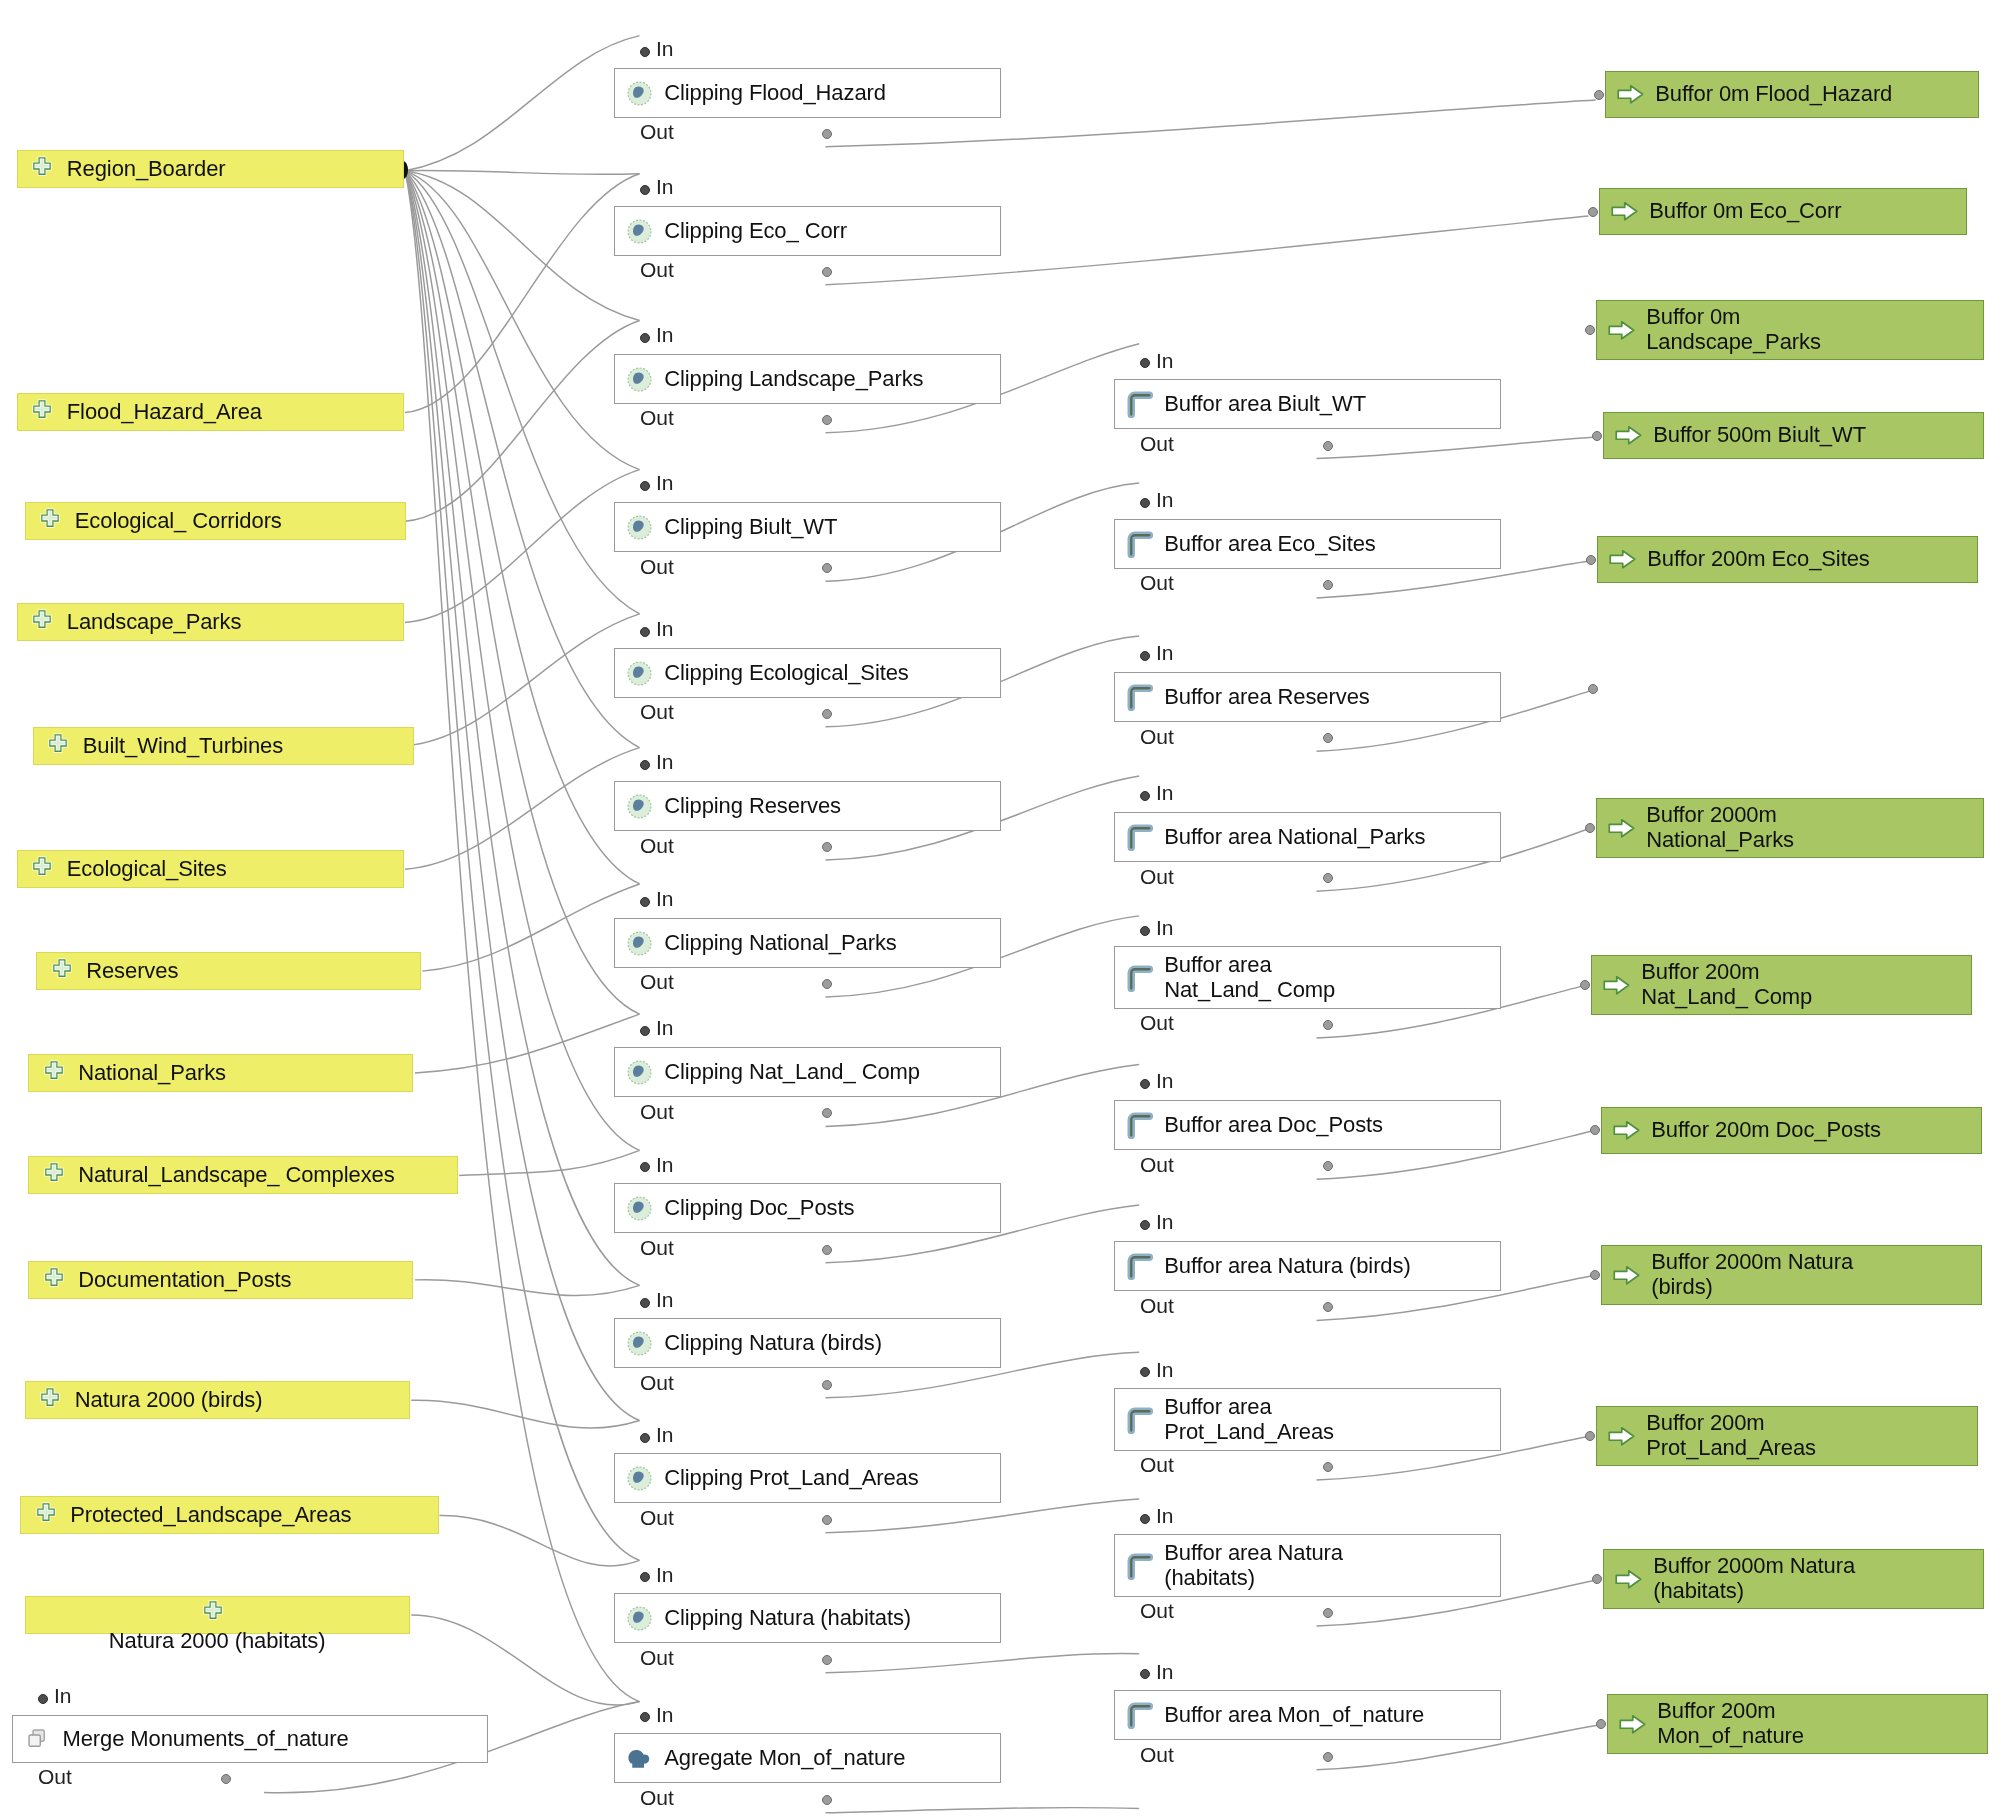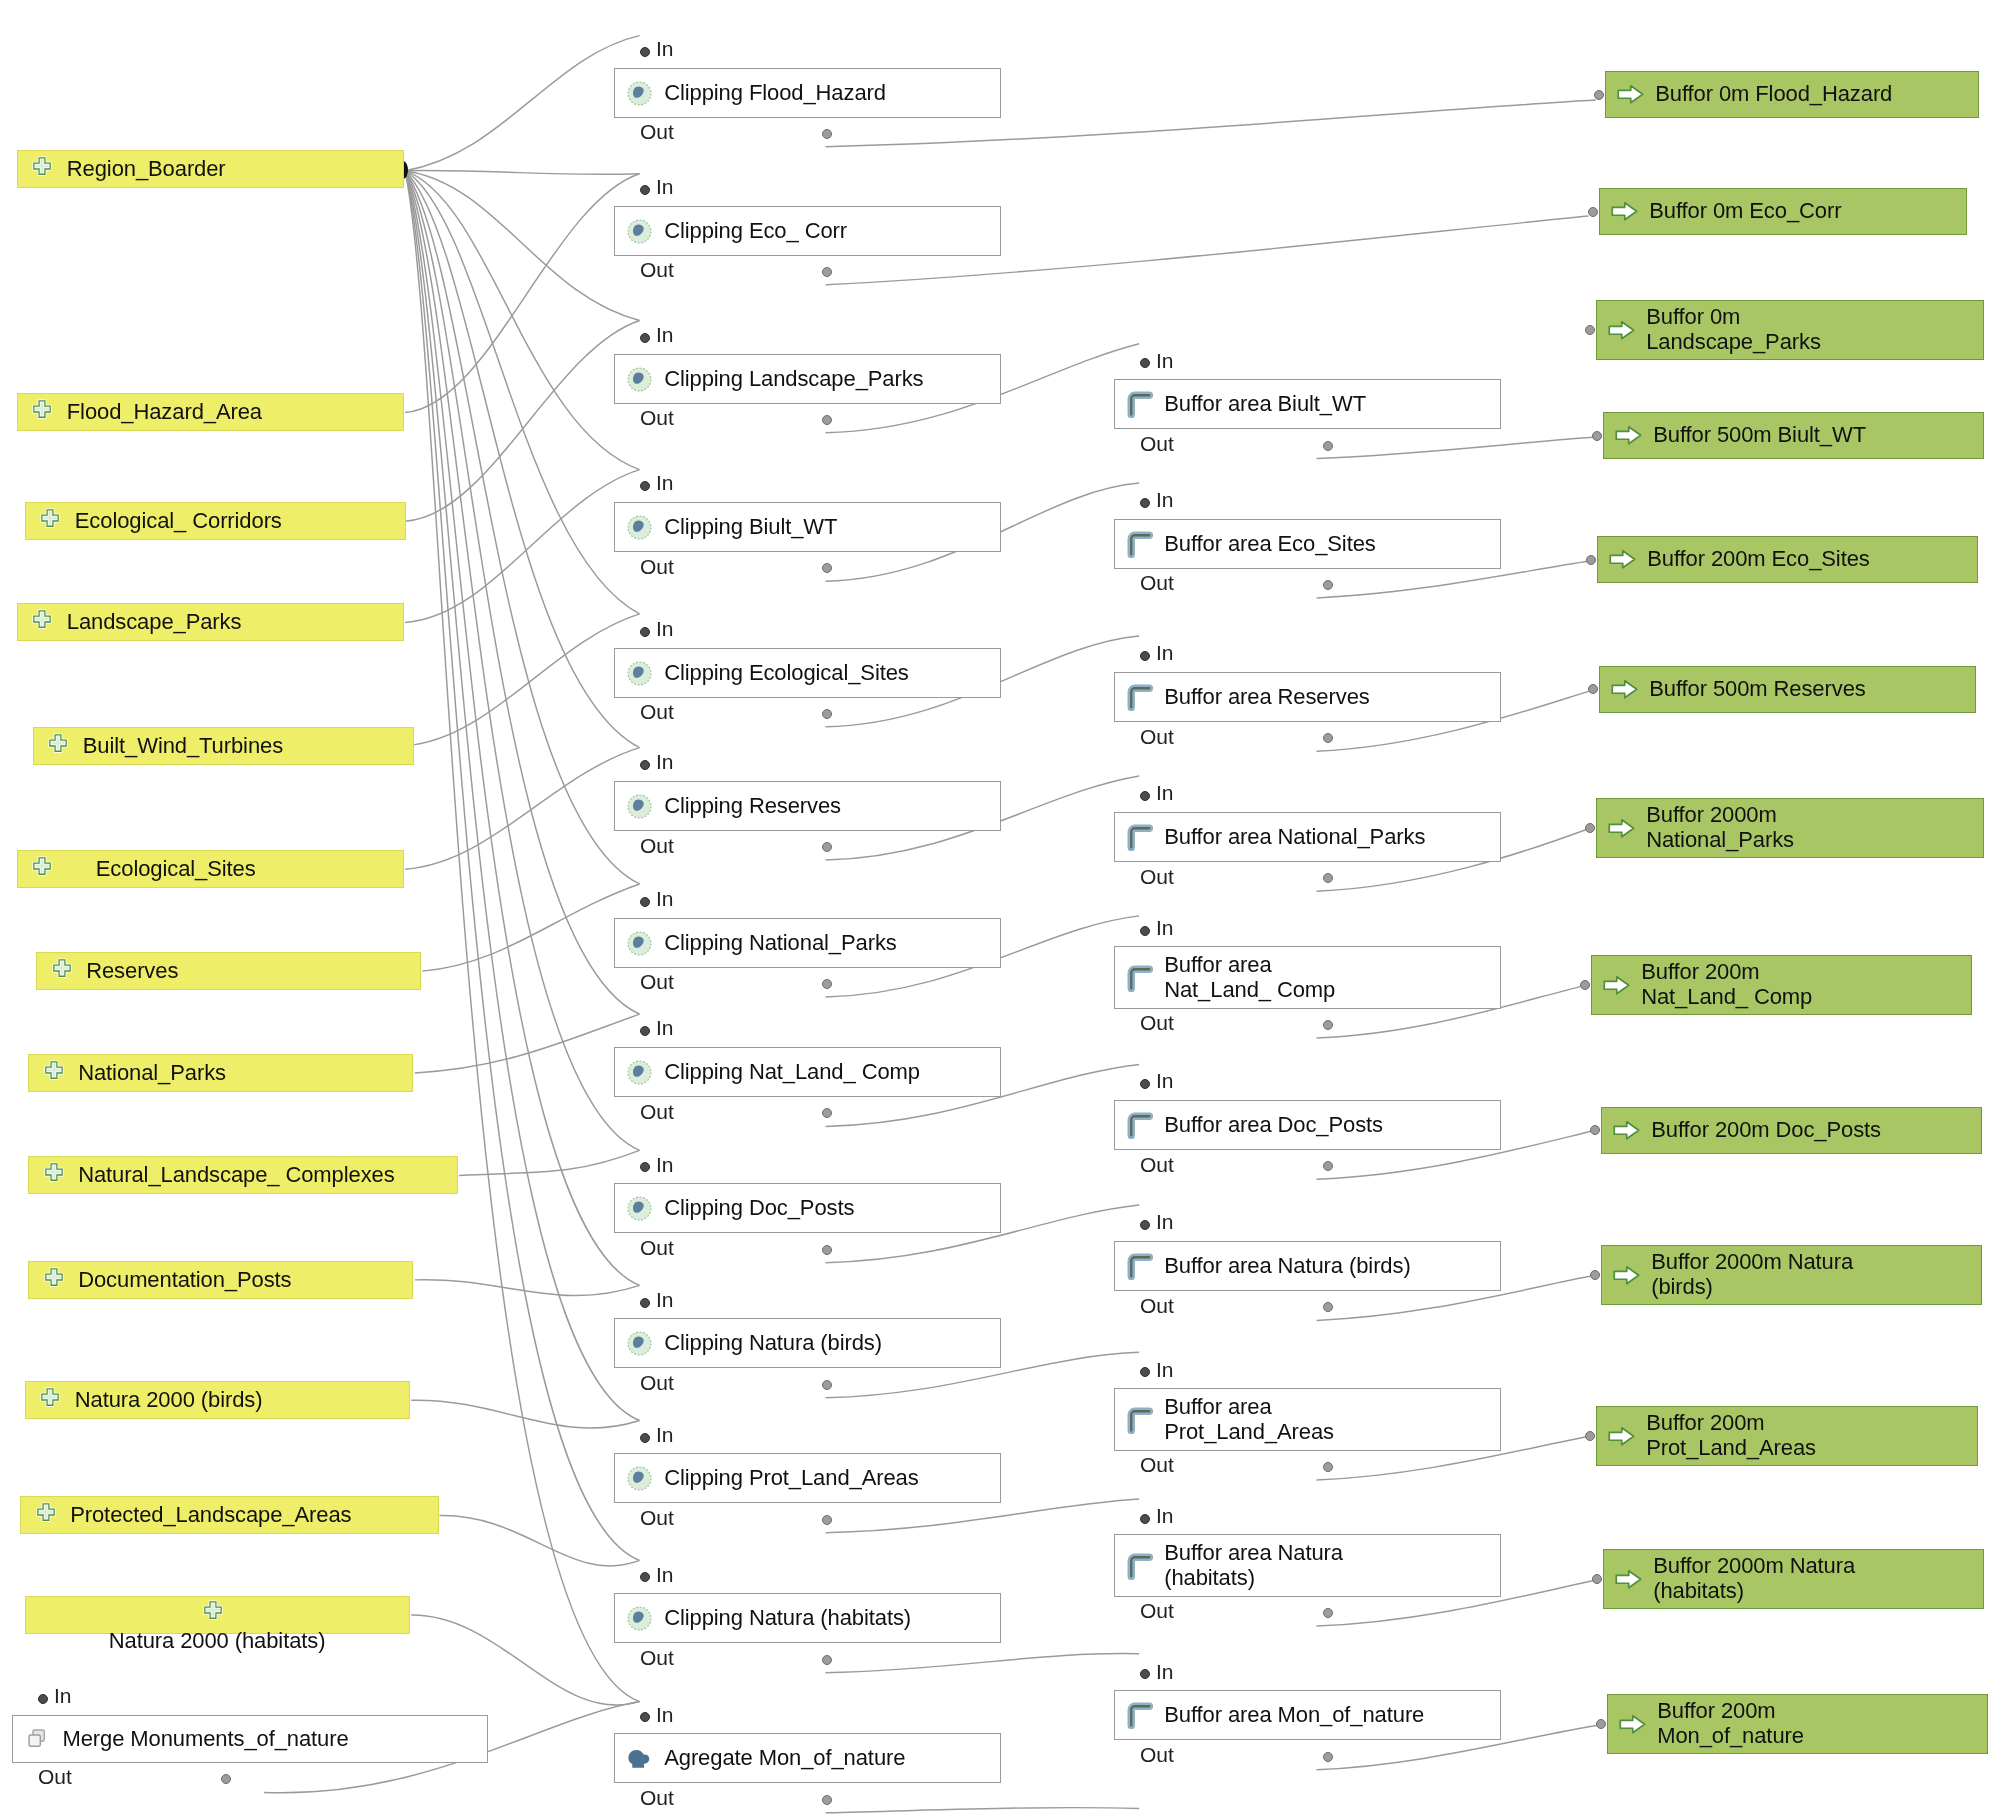--- a/index.html
+++ b/index.html
@@ -128,21 +128,21 @@
     </div>
     <div class="node n-input" style="left: 24.6px; top: 727px; width: 381px; height: 38px; margin-left: 8px;">
       <span class="ic">
         <svg width="28" height="28" viewBox="0 0 24 24">
           <path d="M9.5 2.5h5v4.5h4.5v5h-4.5v4.5h-5v-4.5h-4.5v-5h4.5z" fill="#d9efd5" stroke="#ffffff" stroke-width="2.4"></path>
           <path d="M9.5 2.5h5v4.5h4.5v5h-4.5v4.5h-5v-4.5h-4.5v-5h4.5z" fill="none" stroke="#4f8f4a" stroke-width="1.1"></path>
         </svg>
       </span>
       <span class="lbl">Built_Wind_Turbines</span>
     </div>
-    <div class="node n-input" style="left: 16.6px; top: 850px; width: 387px; height: 38px; gap: 29px;">
+    <div class="node n-input" style="left: 16.6px; top: 850px; width: 387px; height: 38px;">
       <span class="ic">
         <svg width="28" height="28" viewBox="0 0 24 24">
           <path d="M9.5 2.5h5v4.5h4.5v5h-4.5v4.5h-5v-4.5h-4.5v-5h4.5z" fill="#d9efd5" stroke="#ffffff" stroke-width="2.4"></path>
           <path d="M9.5 2.5h5v4.5h4.5v5h-4.5v4.5h-5v-4.5h-4.5v-5h4.5z" fill="none" stroke="#4f8f4a" stroke-width="1.1"></path>
         </svg>
       </span>
       <span class="lbl">Ecological_Sites</span>
     </div>
     <div class="node n-input" style="left: 36px; top: 952px; width: 385px; height: 38px;">
       <span class="ic">
@@ -572,28 +572,20 @@
     <span class="dot" style="left: 1592px; top: 431px;"></span>
     <div class="node n-output" style="left: 1597px; top: 536px; width: 381px; height: 47px;">
       <span class="ic">
         <svg width="29.5" height="24.6" viewBox="0 0 26 20">
           <path d="M2 6.5h11V2.5L23.5 10 13 17.5v-4H2z" fill="#ffffff" stroke="#4f8f3d" stroke-width="1.5" stroke-linejoin="round"></path>
         </svg>
       </span>
       <span class="lbl">Buffor 200m Eco_Sites</span>
     </div>
     <span class="dot" style="left: 1586px; top: 555px;"></span>
-    <div class="node n-output" style="left: 1599px; top: 666px; width: 377px; height: 47px;">
-      <span class="ic">
-        <svg width="29.5" height="24.6" viewBox="0 0 26 20">
-          <path d="M2 6.5h11V2.5L23.5 10 13 17.5v-4H2z" fill="#ffffff" stroke="#4f8f3d" stroke-width="1.5" stroke-linejoin="round"></path>
-        </svg>
-      </span>
-      <span class="lbl">Buffor 500m Reserves</span>
-    </div>
     <span class="dot" style="left: 1588px; top: 684px;"></span>
     <div class="node n-output" style="left: 1596px; top: 798px; width: 388px; height: 60px;">
       <span class="ic">
         <svg width="29.5" height="24.6" viewBox="0 0 26 20">
           <path d="M2 6.5h11V2.5L23.5 10 13 17.5v-4H2z" fill="#ffffff" stroke="#4f8f3d" stroke-width="1.5" stroke-linejoin="round"></path>
         </svg>
       </span>
       <span class="lbl">Buffor 2000m
 National_Parks</span>
     </div>

